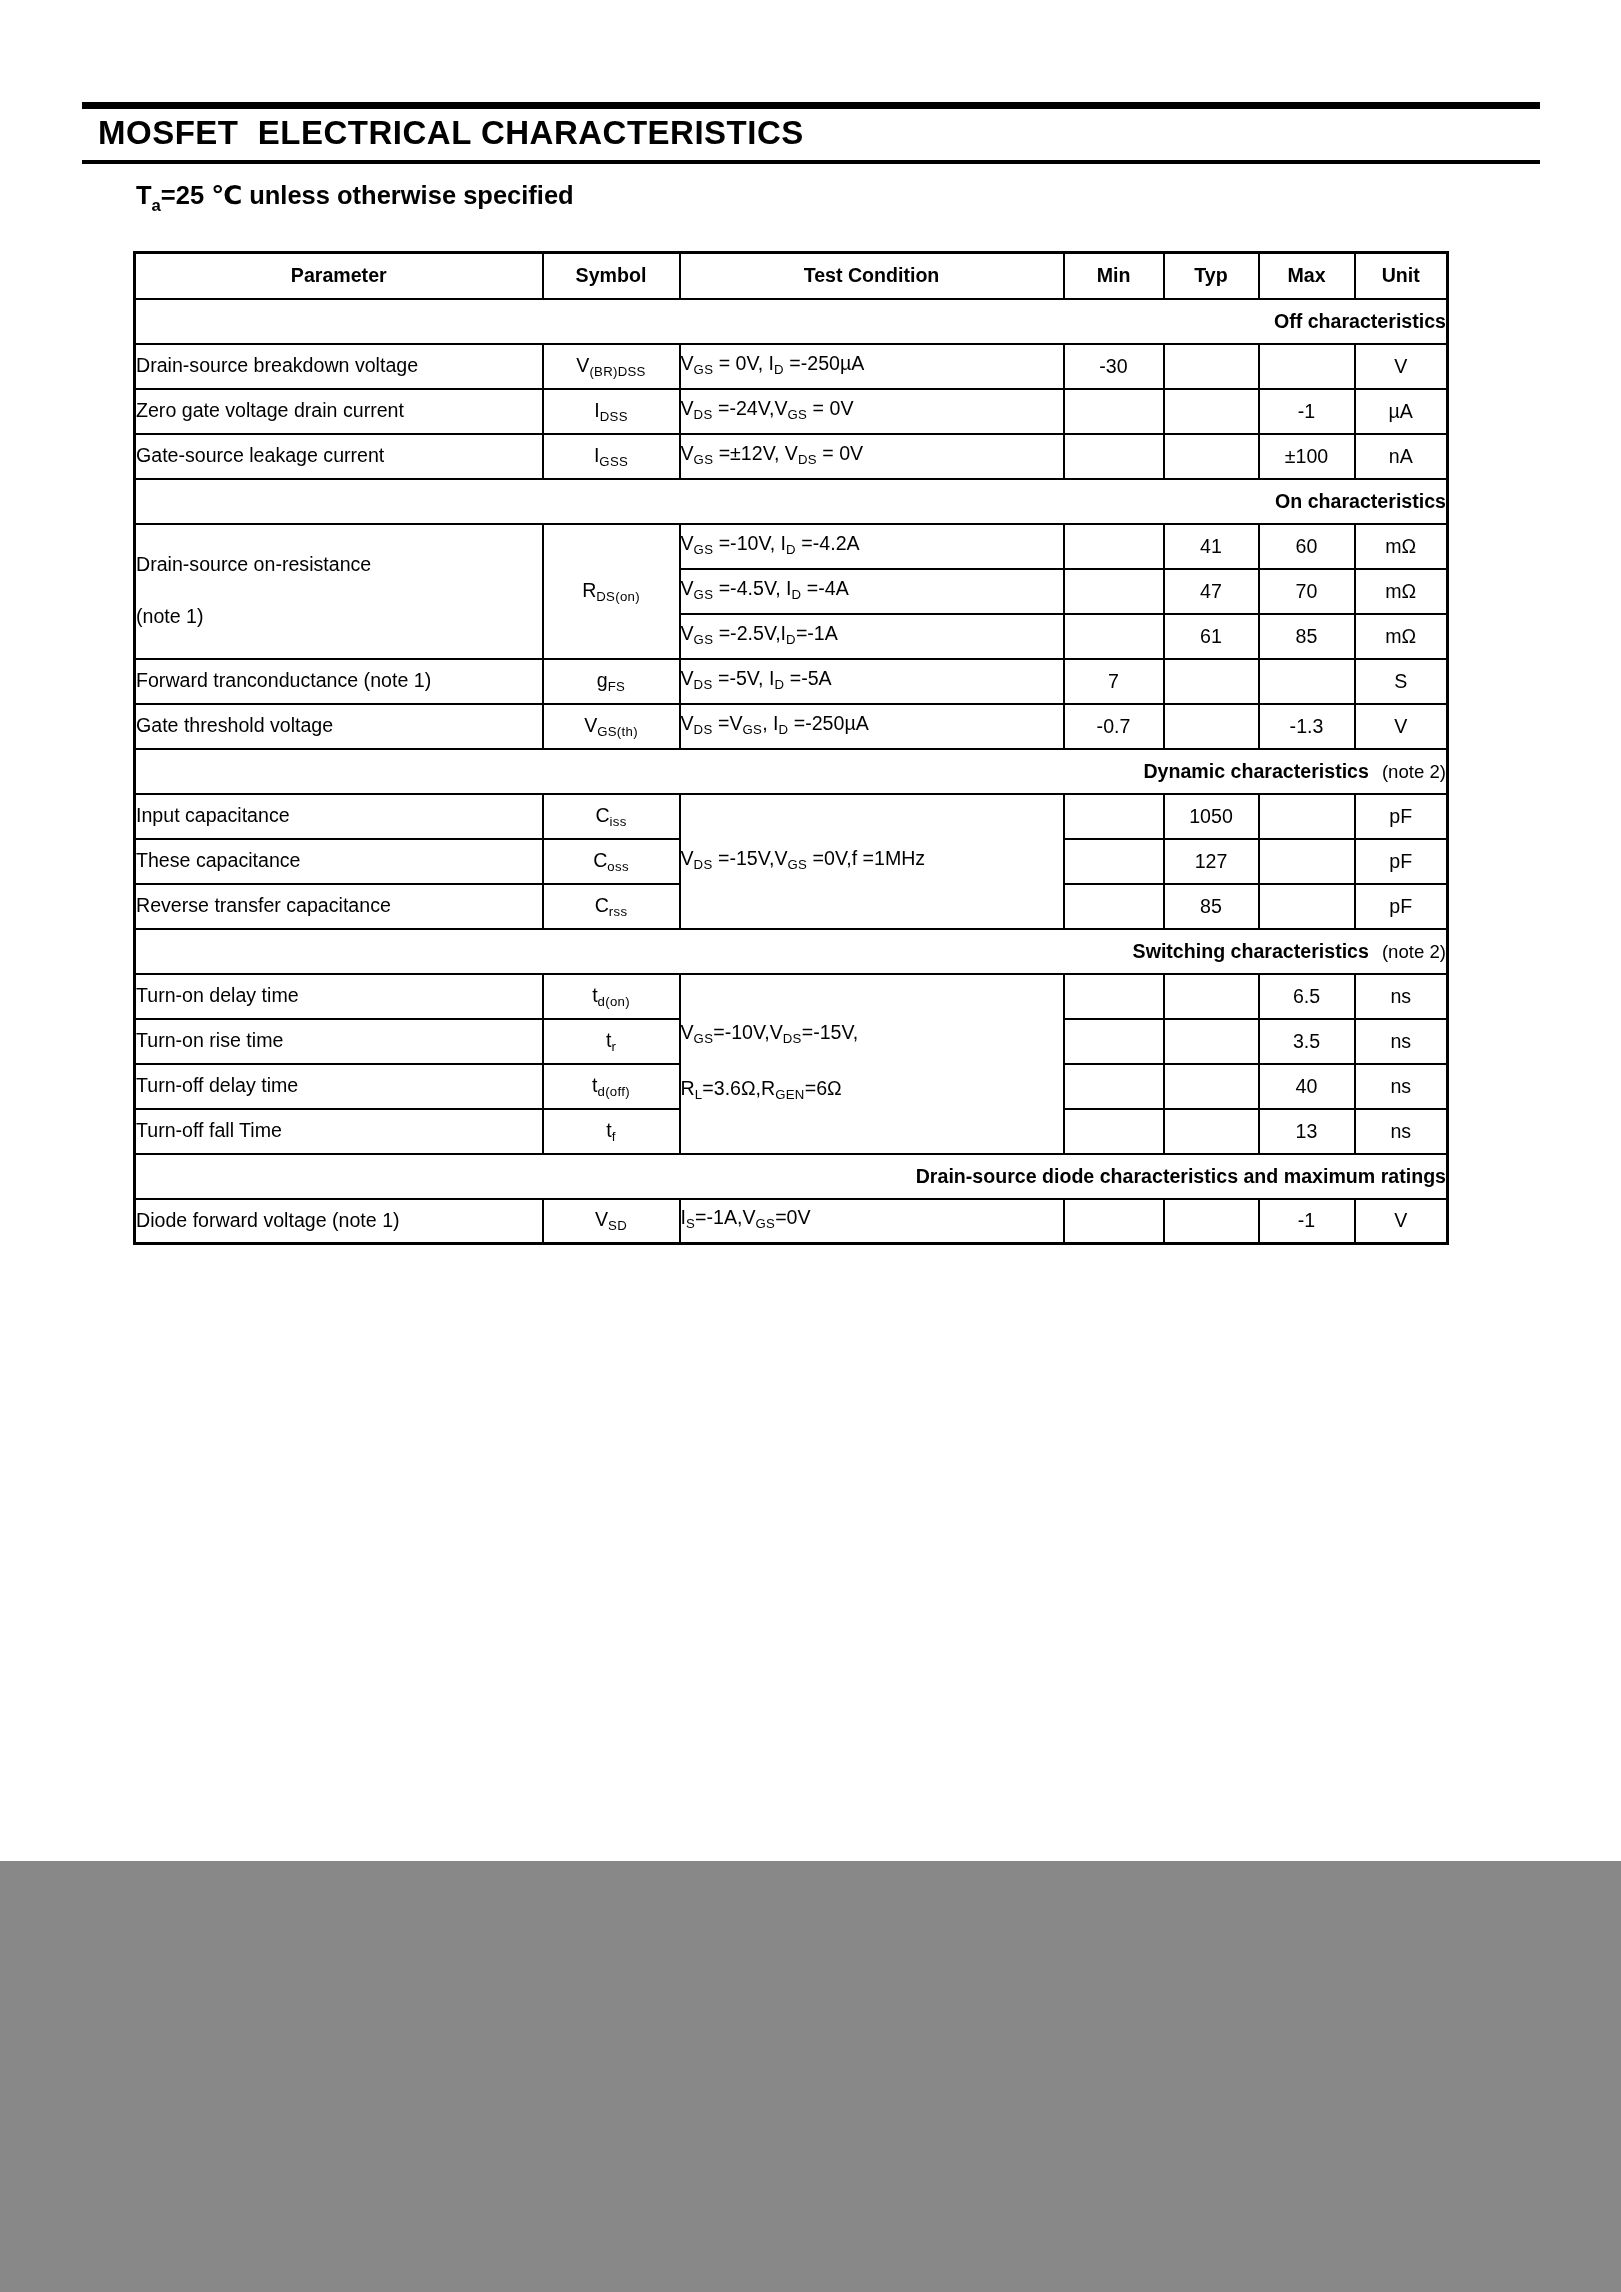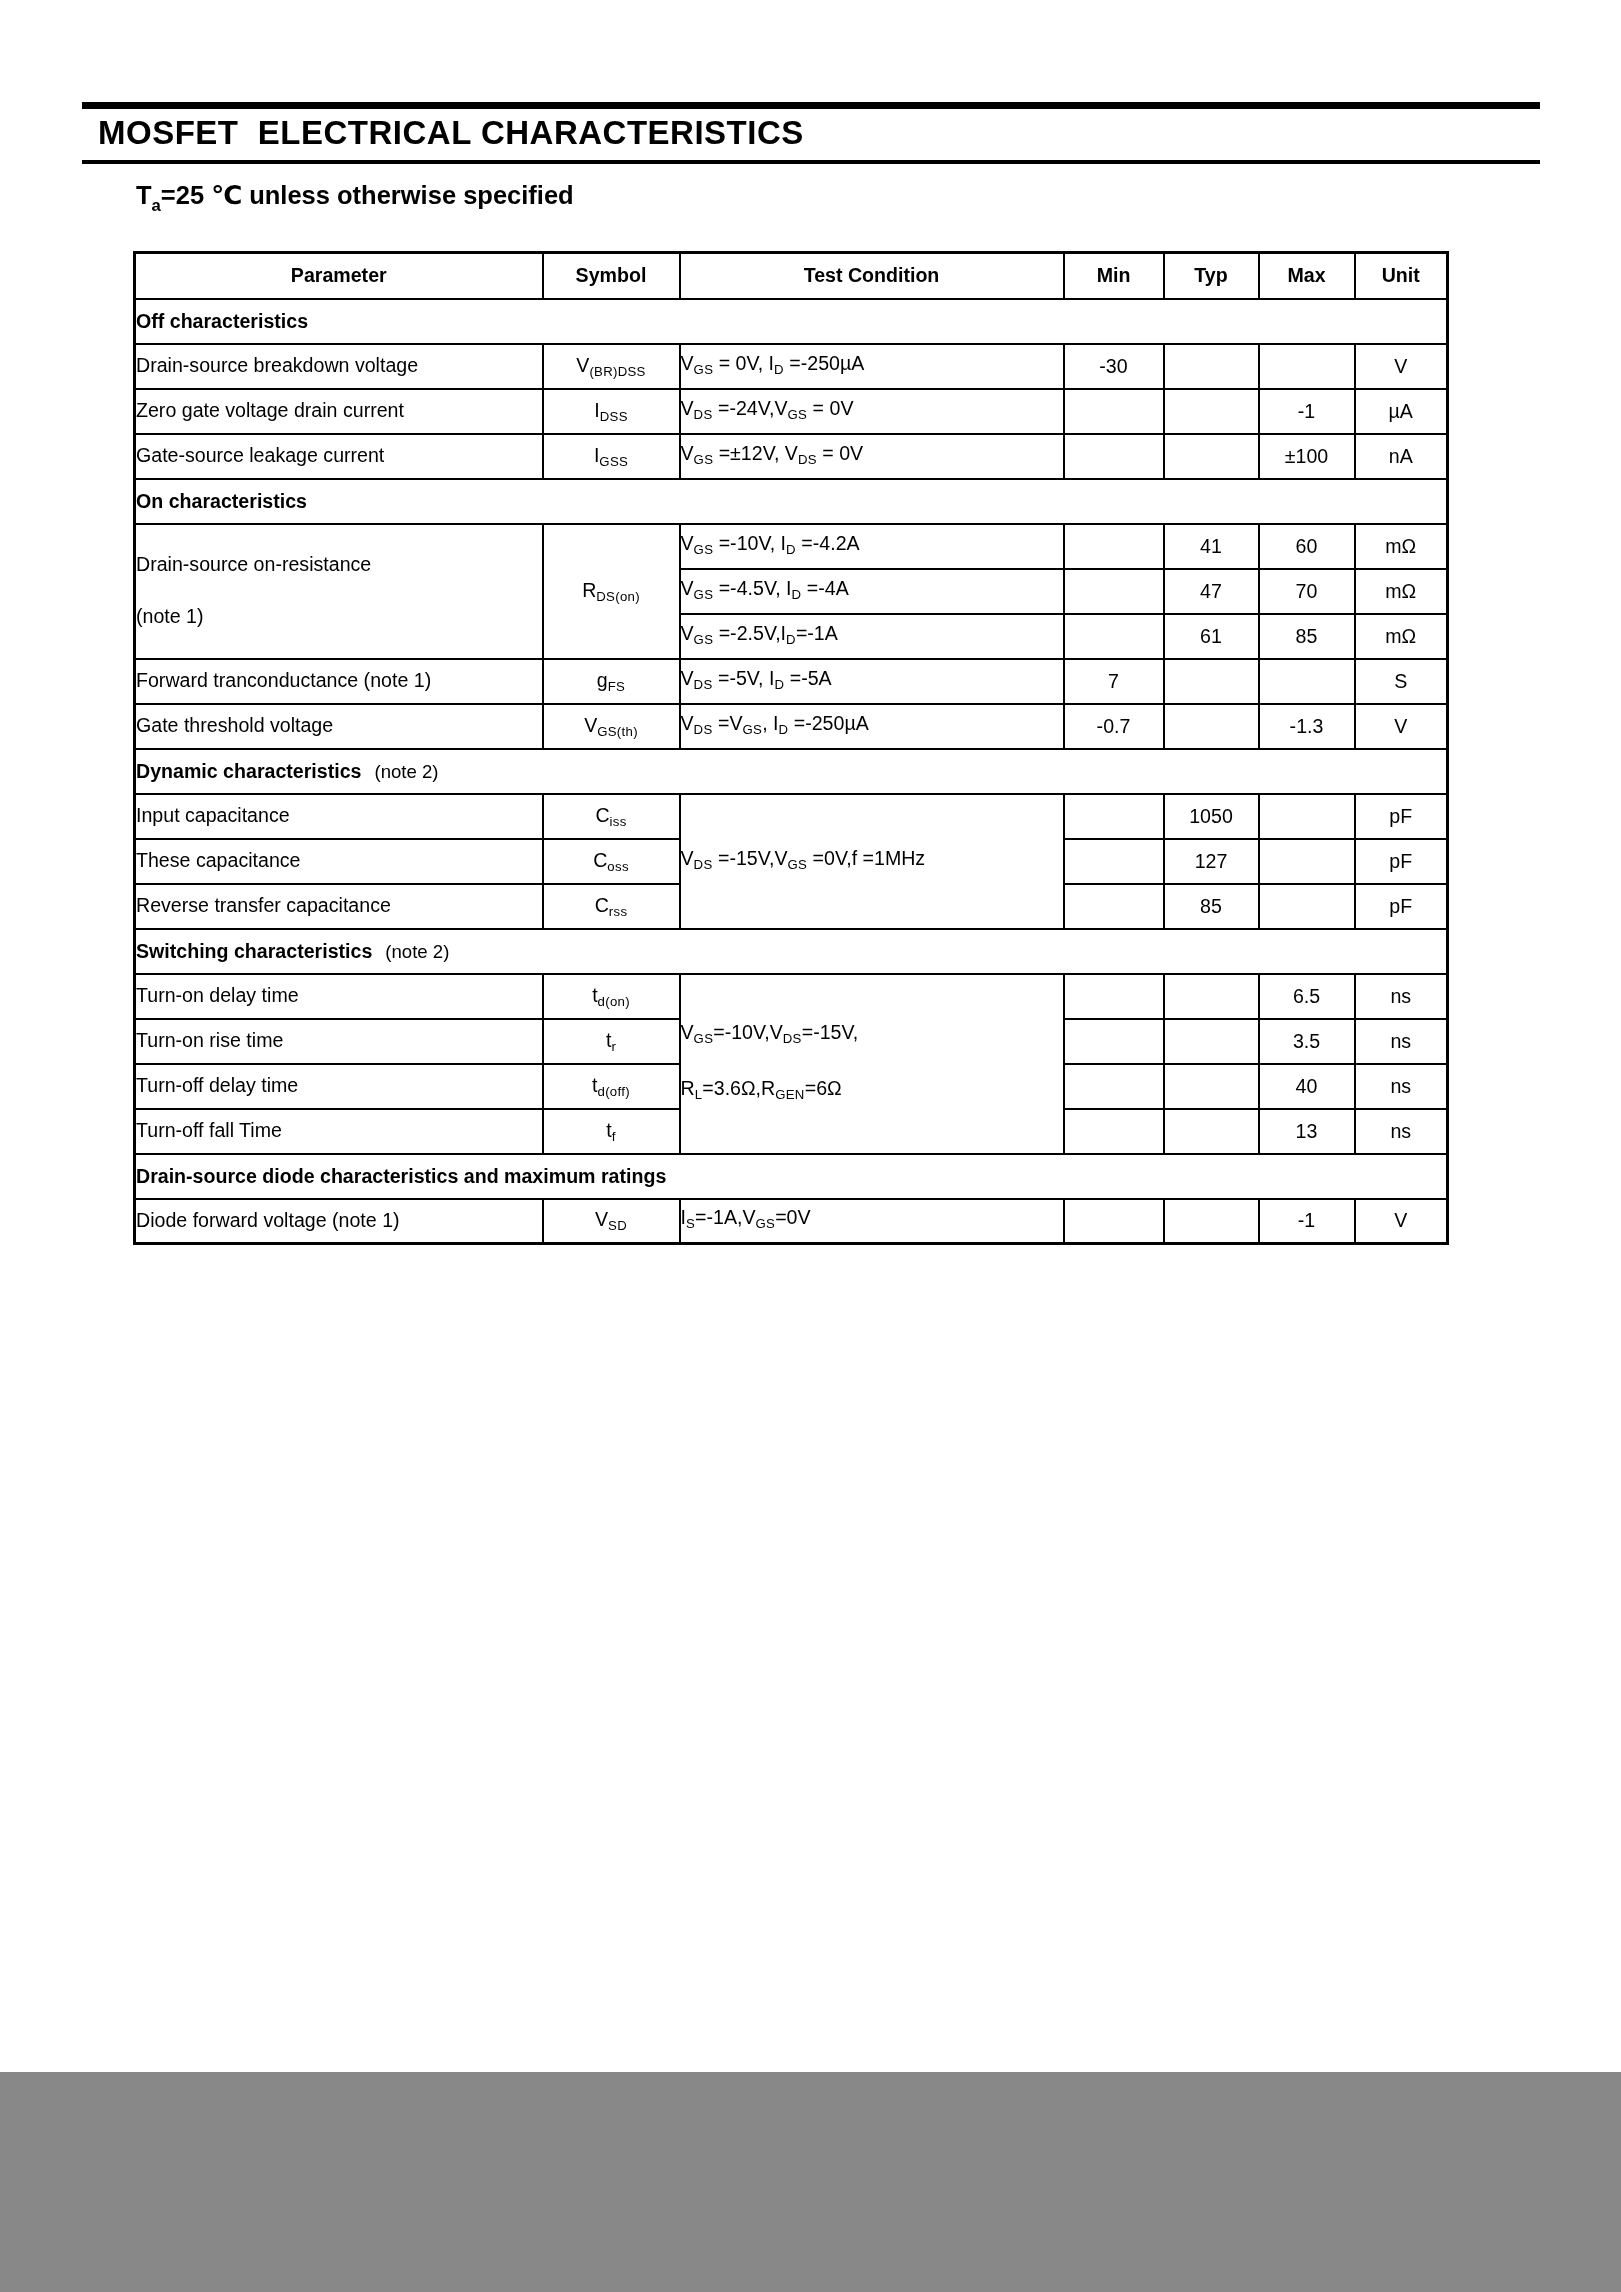--- a/index.html
+++ b/index.html
@@ -1,32 +1,32 @@
 <!DOCTYPE html>
 <html><head>
 <meta charset="utf-8">
 <style>
   html,body{margin:0;padding:0;background:#888;}
-  .page{position:relative;width:1621px;height:2072px;background:#ffffff;
+  .page{position:relative;width:1621px;height:1861px;background:#ffffff;
         font-family:"Liberation Sans","DejaVu Sans",sans-serif;color:#000;overflow:hidden;}
   .rule{position:absolute;background:#000;}
   #rule-top{left:82px;top:102px;width:1458px;height:6.9px;}
   #rule-title-bottom{left:82px;top:160px;width:1458px;height:3.9px;}
   #rule-footer{left:82px;top:2178px;width:1458px;height:4.9px;}
   .doc-title{position:absolute;left:98px;top:114px;font-size:33px;font-weight:bold;
              white-space:pre;letter-spacing:0.5px;}
   .temp-line{position:absolute;left:136px;top:180px;font-size:25.5px;font-weight:bold;white-space:pre;}
   .temp-line .tsub{font-size:16.7px;vertical-align:-6.9px;font-weight:bold;}
   .spec-table-wrap{position:absolute;left:133px;top:251px;}
   table.spec{border-collapse:collapse;table-layout:fixed;width:1313px;border:3.9px solid #000;}
   table.spec td,table.spec th{border:2.9px solid #000;vertical-align:middle;padding:0;overflow:hidden;}
   table.spec thead tr{height:46px;}
   table.spec tbody tr{height:45px;}
   th.col-h{font-size:19.6px;font-weight:bold;text-align:center;}
-  td.section-cell{text-align:left;padding-left:11.8px;font-size:19.6px;}
+  td.section-cell{text-align:right;padding-left:11.8px;font-size:19.6px;}
   .sec-bold{font-weight:bold;}
   .sec-note{font-weight:normal;font-size:18.6px;margin-left:13px;}
   td.param-cell{text-align:left;padding-left:11.8px;font-size:19.6px;}
   td.symbol-cell{text-align:center;font-size:19.6px;border-radius:8px;}
   td.test-cell{text-align:left;padding-left:16.7px;font-size:19.6px;}
   td.val-cell{text-align:center;font-size:19.6px;}
   .sub{font-size:13.2px;vertical-align:-3.9px;letter-spacing:0.3px;}
   .param-line{line-height:25.5px;}
   .param-line + .param-line{margin-top:26.5px;}
   .test-line{line-height:22px;}

